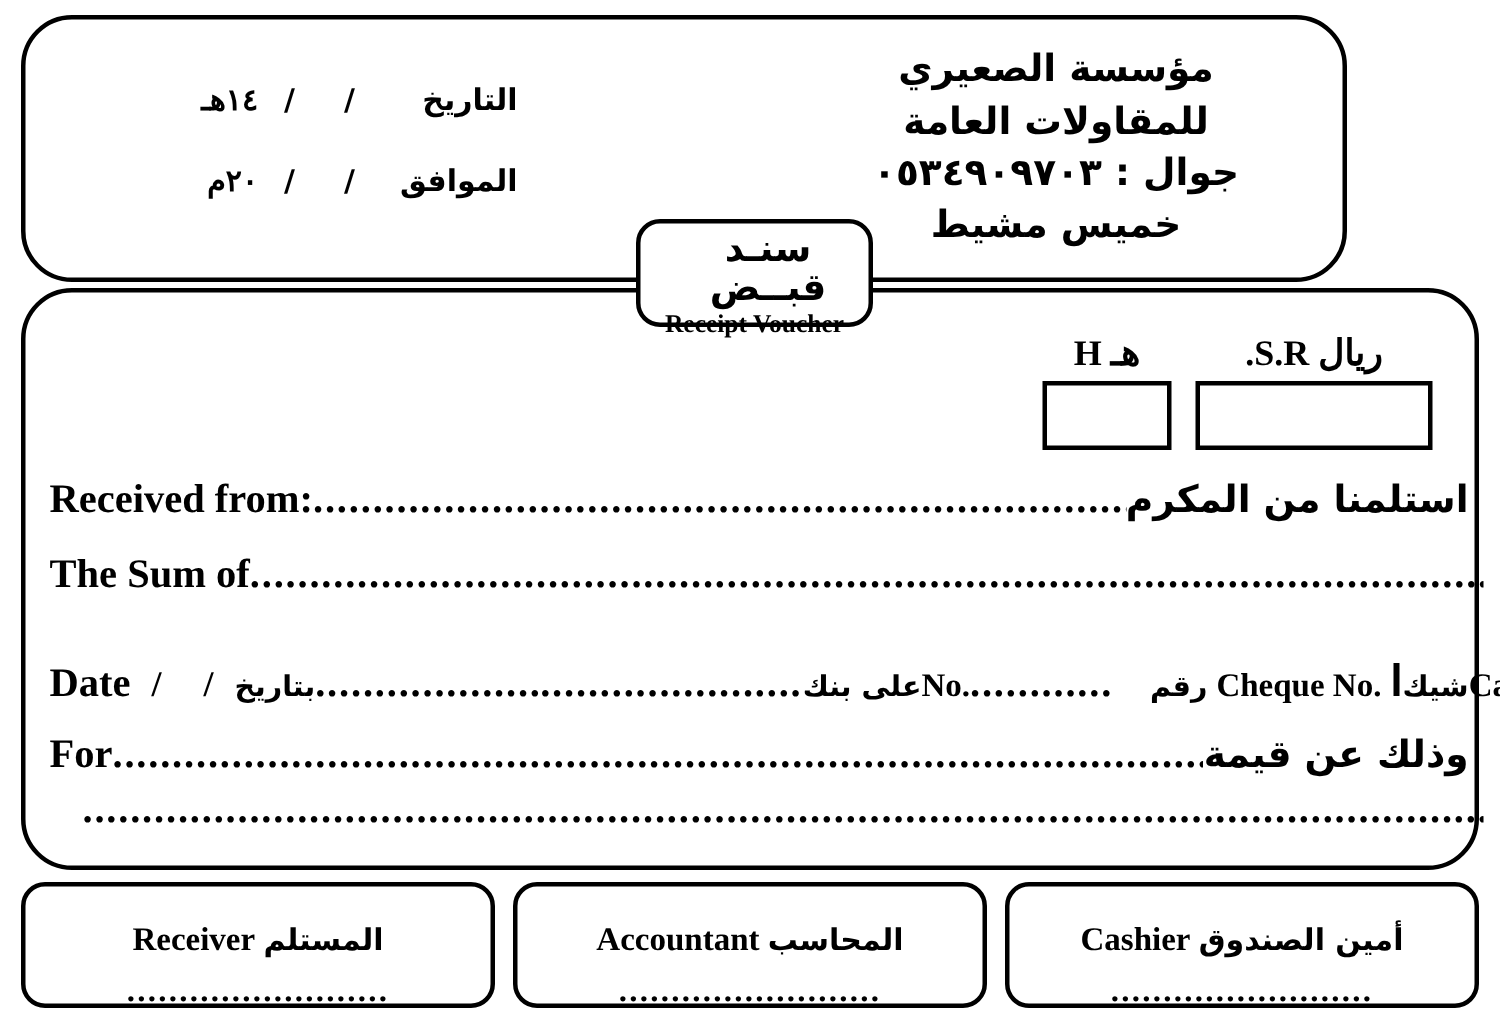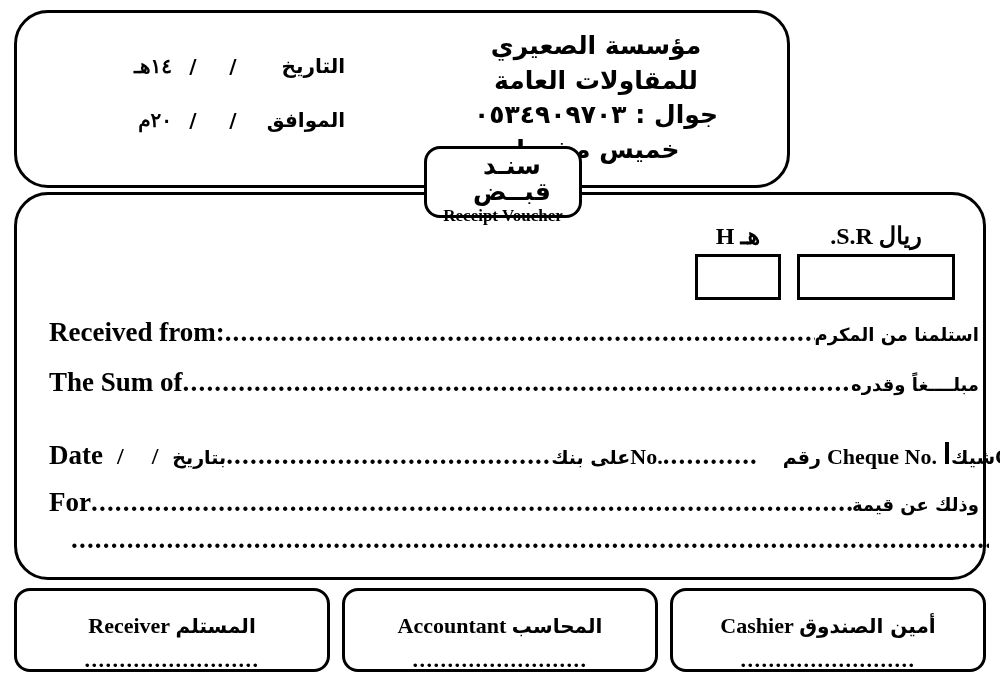--- a/index.html
+++ b/index.html
@@ -19,21 +19,21 @@
     width: 1000px;
     height: 684px;
     background: #ffffff;
   }
 
   
   .header-box {
     position: absolute;
     left: 14px;
     top: 10px;
-    width: 776px;
+    width: 884px;
     height: 178px;
     border: 3px solid #000;
     border-radius: 34px;
     background: #fff;
   }
 
   .company-block {
     position: absolute;
     right: 26px;
     top: 16px;
@@ -145,40 +145,39 @@
   
   .line {
     position: absolute;
     left: 0;
     width: 972px;
     height: 46px;
     display: flex;
     align-items: baseline;
     direction: ltr;
     white-space: nowrap;
-    padding-left: 16px;
   }
   .line.l1 { top: 122px; }
   .line.l2 { top: 172px; }
   .line.l3 { top: 245px; }
   .line.l4 { top: 292px; }
   .line.l5 { top: 332px; }
 
   .en-lbl {
     font-family: "Liberation Serif", "DejaVu Serif", serif;
     font-weight: bold;
     font-size: 27px;
     direction: ltr;
   }
   .en-lbl.sm { font-size: 22px; }
 
   .ar-lbl {
     font-family: "DejaVu Sans", "Liberation Sans", sans-serif;
     font-weight: bold;
-    font-size: 18px;
+    font-size: 25px;
     direction: rtl;
   }
   .ar-lbl.sm { font-size: 19px; }
 
   .dots {
     flex: 1 1 auto;
     overflow: hidden;
     font-family: "Liberation Serif", "DejaVu Serif", serif;
     font-weight: bold;
     font-size: 27px;
@@ -296,21 +295,20 @@
 
     <div class="line l1">
       <span class="en-lbl pad-l">Received from:</span>
       <span class="dots">.......................................................................................................................................................</span>
       <span class="ar-lbl pad-r">استلمنا من المكرم</span>
     </div>
 
     <div class="line l2">
       <span class="en-lbl pad-l">The Sum of</span>
       <span class="dots">.......................................................................................................................................................</span>
-      <span class="ar-lbl pad-r">مبلــــغاً وقدره</span>
     </div>
 
     <div class="line l3">
       <span class="en-lbl pad-l">Date</span>
       <span class="slash">/</span>
       <span class="slash">/</span>
       <span class="ar-lbl sm">بتاريخ</span>
       <span class="dots w150">..........................</span>
       <span class="dots w175">..........................</span>
       <span class="ar-lbl sm">على بنك</span>

